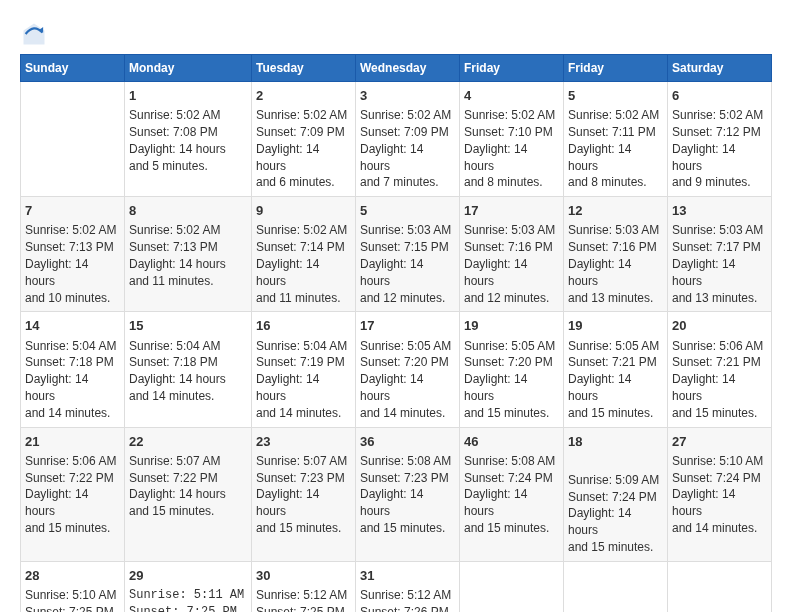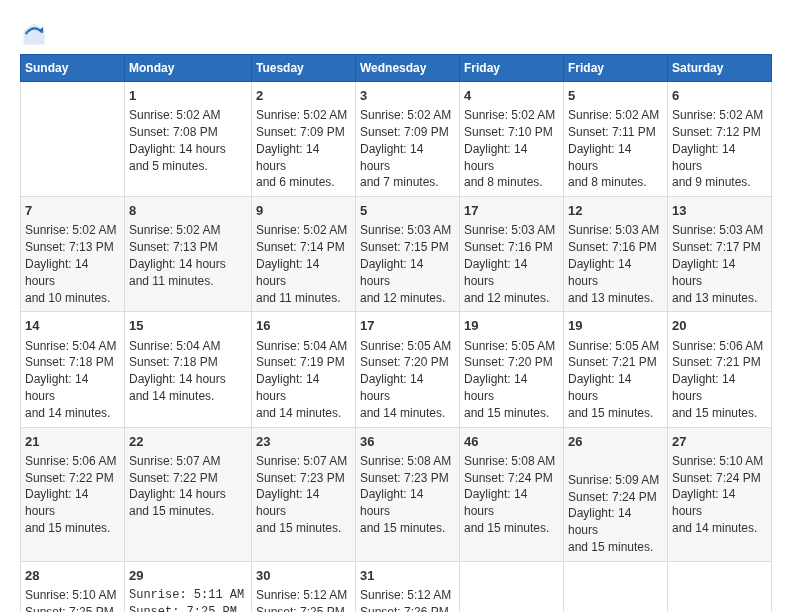--- a/index.html
+++ b/index.html
@@ -297,21 +297,21 @@
 and 15 minutes.</div>
         </td>
         <td>
           <span class="day-number">46</span>
           <div class="day-info" style="white-space: pre-line;">Sunrise: 5:08 AM
 Sunset: 7:24 PM
 Daylight: 14 hours
 and 15 minutes.</div>
         </td>
         <td>
-          <span class="day-number">26</span>
+          <span class="day-number">18</span>
           <div class="day-info" style="white-space: pre-line; margin-top: 21px;">Sunrise: 5:09 AM
 Sunset: 7:24 PM
 Daylight: 14 hours
 and 15 minutes.</div>
         </td>
         <td>
           <span class="day-number">27</span>
           <div class="day-info" style="white-space: pre-line;">Sunrise: 5:10 AM
 Sunset: 7:24 PM
 Daylight: 14 hours

